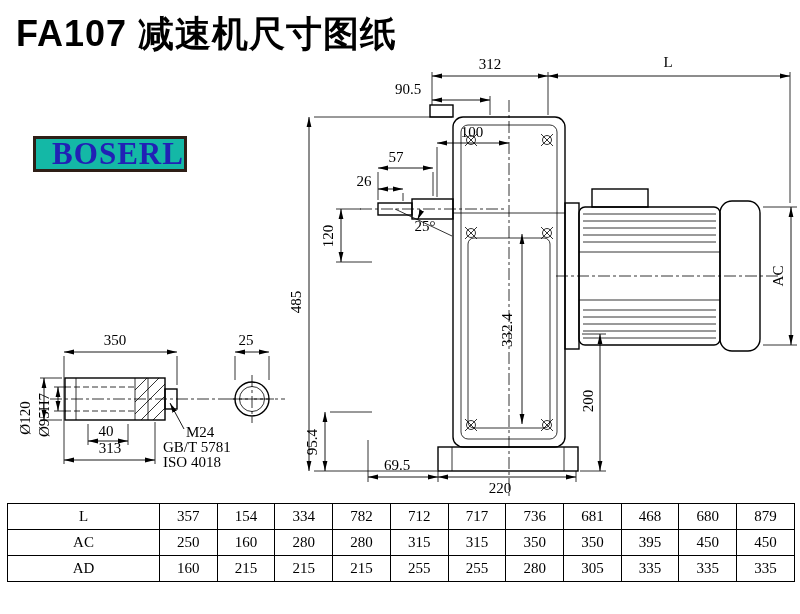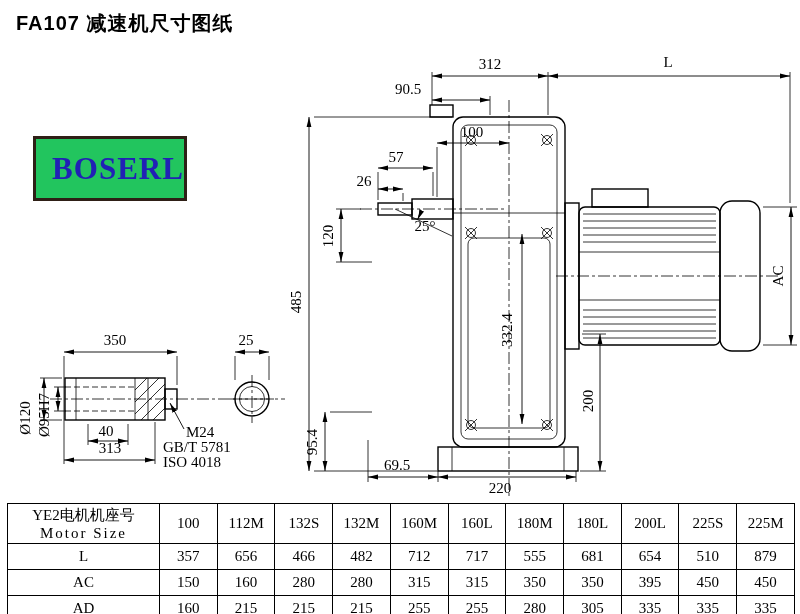--- a/index.html
+++ b/index.html
@@ -1,25 +1,25 @@
 <!DOCTYPE html>
 <html><head>
 <meta charset="utf-8">
 <style>
   * { margin:0; padding:0; box-sizing:border-box; }
   html,body { background:#ffffff; }
   .stage { position:relative; width:800px; height:614px; background:#ffffff; overflow:hidden;
            font-family:"Liberation Sans", sans-serif; color:#000; }
   svg.drawing { position:absolute; left:0; top:0; }
 
-  .title { position:absolute; left:16px; top:10px; font-size:20px; font-weight:bold;
+  .title { position:absolute; left:16px; top:10px; font-size:36px; font-weight:bold;
            letter-spacing:1px; white-space:nowrap; }
 
-  .logo { position:absolute; left:33px; top:136px; width:154px; height:65px;
-          border:3px solid #2e1f16; background:#22c55e; display:flex; align-items:center; justify-content:center;padding-left:16px; }
+  .logo { position:absolute; left:33px; top:136px; width:154px; height:36px;
+          border:3px solid #2e1f16; background:#14b8a6; display:flex; align-items:center; justify-content:center;padding-left:16px; }
   .logo span { font-family:"Liberation Serif", serif; font-weight:bold; font-size:31px;
                color:#2121b5; letter-spacing:1px; }
 
   
   .ol  { fill:none; stroke:#000; stroke-width:1.4; }
   .th  { fill:none; stroke:#000; stroke-width:0.8; }
   .cl  { fill:none; stroke:#000; stroke-width:0.8; stroke-dasharray:12 3 3 3; }
   .dsh { fill:none; stroke:#000; stroke-width:0.8; stroke-dasharray:6 3; }
   .dl  { fill:none; stroke:#000; stroke-width:0.9; marker-start:url(#arrS); marker-end:url(#arrE); }
   .ld  { fill:none; stroke:#000; stroke-width:0.9; marker-end:url(#arrE); }
@@ -286,54 +286,37 @@
         <col>
         <col>
         <col>
         <col>
         <col>
         <col>
         <col>
         <col>
     </colgroup>
     <tbody>
-      <tr class="hdr">
-        <td>
-          <div class="hdr-cn">YE2电机机座号</div>
-          <div class="hdr-en">Motor Size</div>
-        </td>
-        <td>100</td>
-        <td>112M</td>
-        <td>132S</td>
-        <td>132M</td>
-        <td>160M</td>
-        <td>160L</td>
-        <td>180M</td>
-        <td>180L</td>
-        <td>200L</td>
-        <td>225S</td>
-        <td>225M</td>
-      </tr>
       <tr class="data">
         <td>L</td>
         <td>357</td>
-        <td>656</td>
-        <td>466</td>
-        <td>482</td>
+        <td>154</td>
+        <td>334</td>
+        <td>782</td>
         <td>712</td>
         <td>717</td>
-        <td>555</td>
+        <td>736</td>
         <td>681</td>
-        <td>654</td>
-        <td>510</td>
+        <td>468</td>
+        <td>680</td>
         <td>879</td>
       </tr>
       <tr class="data">
         <td>AC</td>
-        <td>150</td>
+        <td>250</td>
         <td>160</td>
         <td>280</td>
         <td>280</td>
         <td>315</td>
         <td>315</td>
         <td>350</td>
         <td>350</td>
         <td>395</td>
         <td>450</td>
         <td>450</td>

